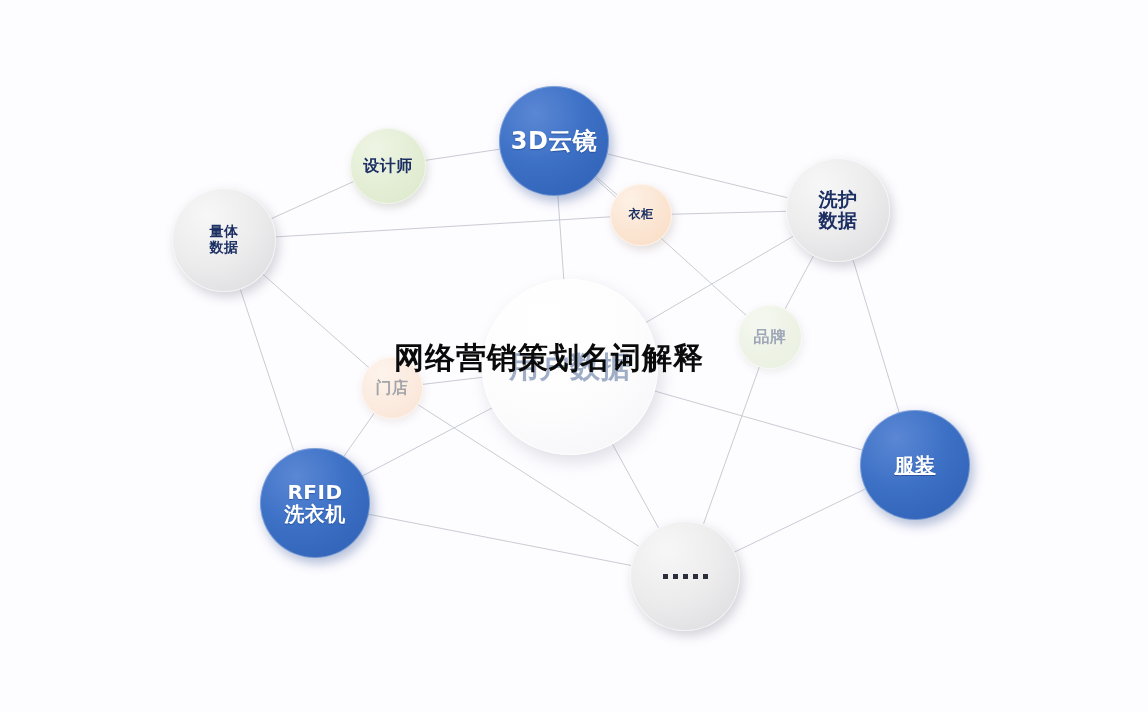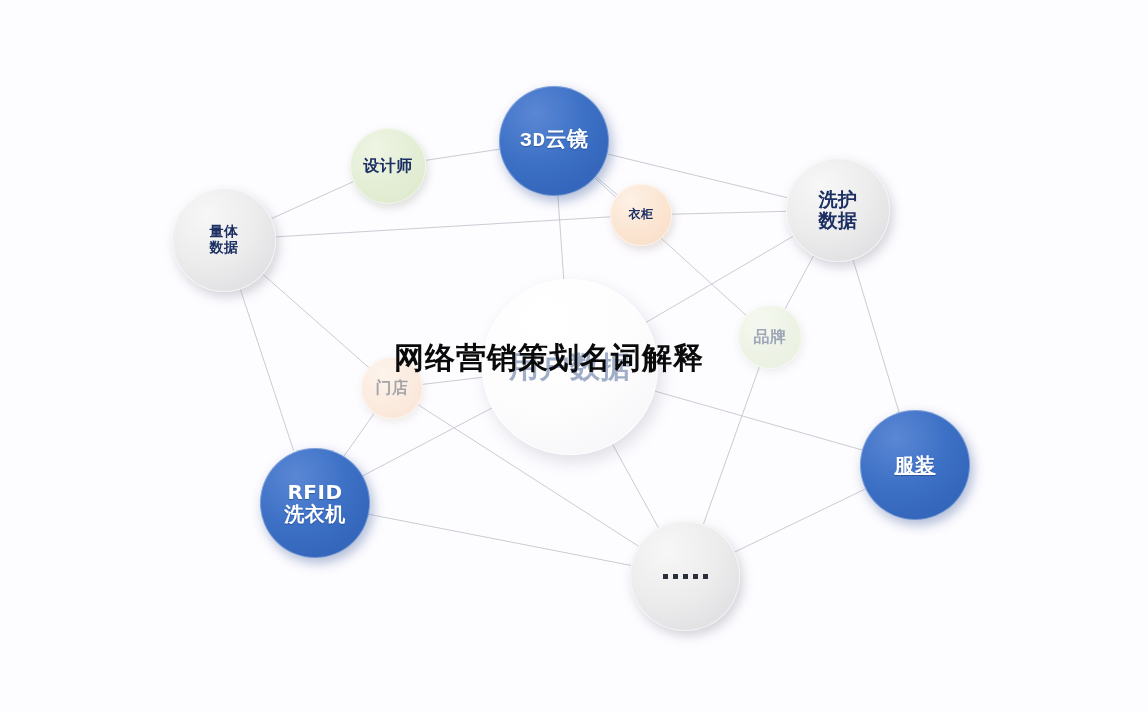--- a/index.html
+++ b/index.html
@@ -139,21 +139,21 @@
     </svg>
 
   <div id="node-layer">
       <div class="node v-gray" style="left: 172px; top: 188px; width: 104px; height: 104px; font-size: 14px;">
         <span class="lbl">量体
 数据</span>
       </div>
       <div class="node v-green" style="left: 350px; top: 128px; width: 76px; height: 76px; font-size: 16px;">
         <span class="lbl">设计师</span>
       </div>
-      <div class="node v-blue" style="left: 499px; top: 86px; width: 110px; height: 110px; font-size: 21px; font-family: Liberation Mono, monospace;">
+      <div class="node v-blue" style="left: 499px; top: 86px; width: 110px; height: 110px; font-size: 24px;">
         <span class="lbl">3D云镜</span>
       </div>
       <div class="node v-peach" style="left: 610px; top: 184px; width: 62px; height: 62px; font-size: 12px;">
         <span class="lbl">衣柜</span>
       </div>
       <div class="node v-gray" style="left: 786px; top: 158px; width: 104px; height: 104px; font-size: 19px; justify-content: center;">
         <span class="lbl">洗护
 数据</span>
       </div>
       <div class="node v-green-faint" style="left: 738px; top: 305px; width: 64px; height: 64px; font-size: 16px;">

